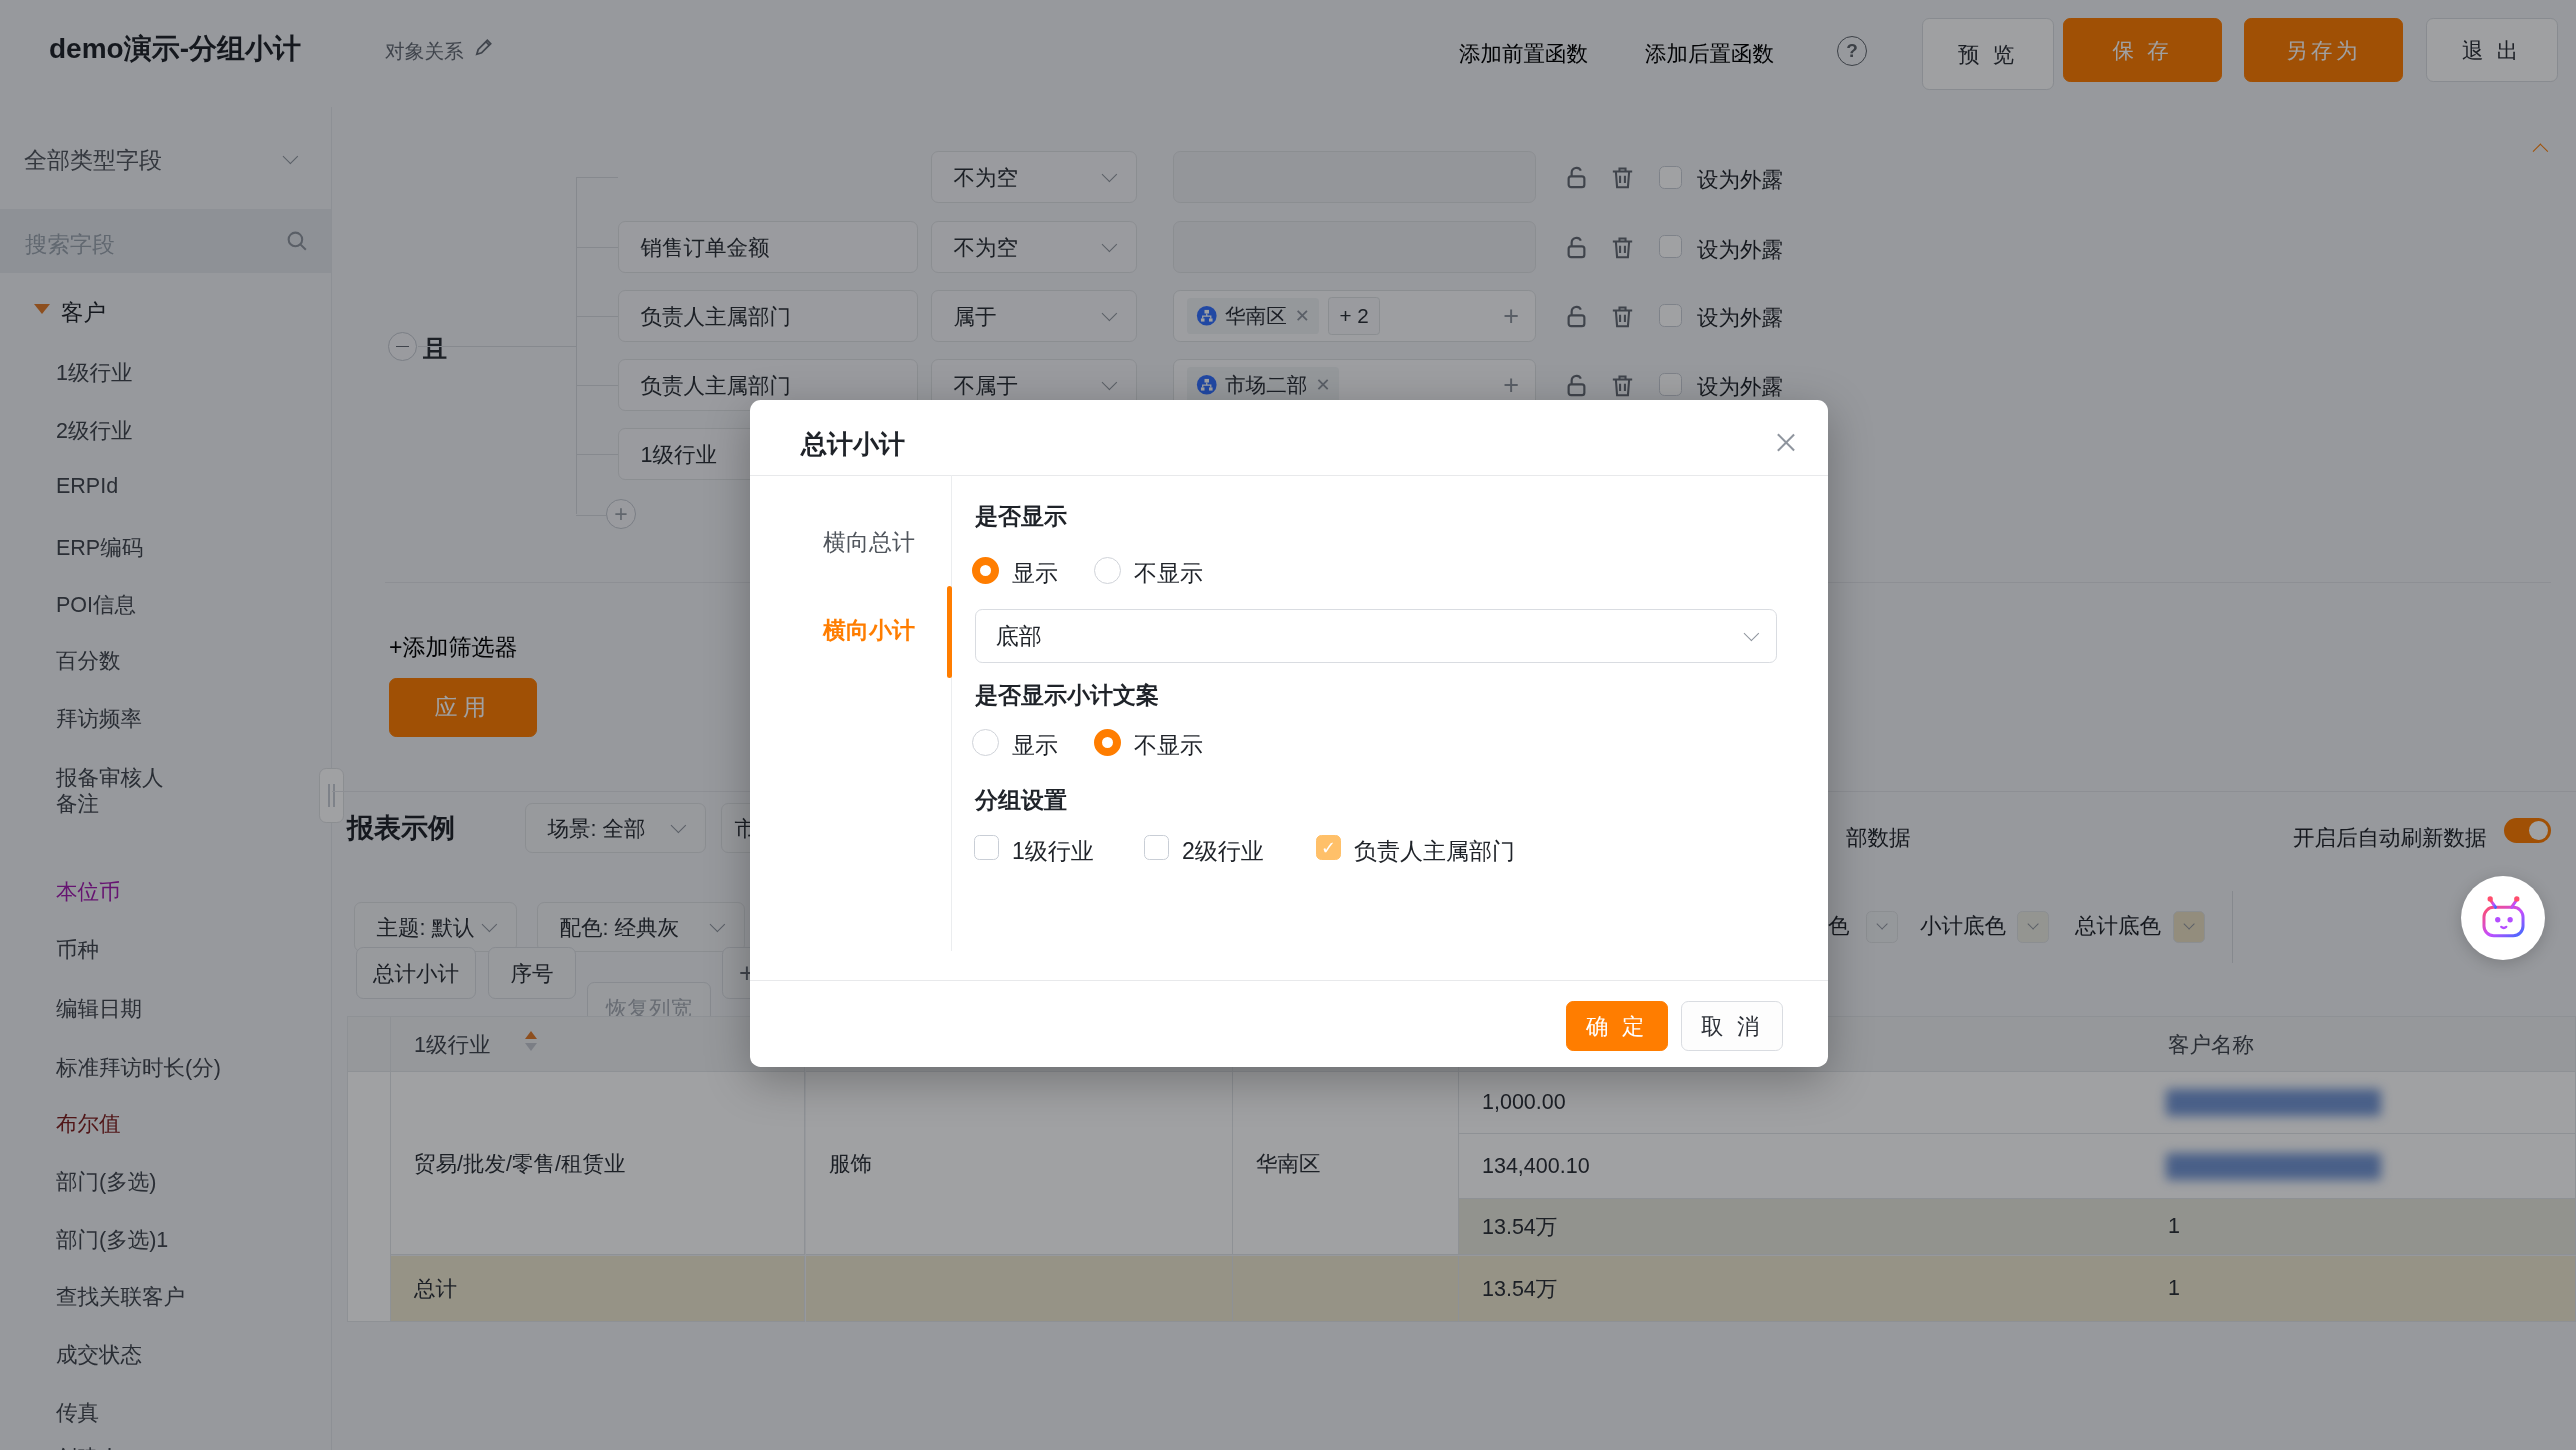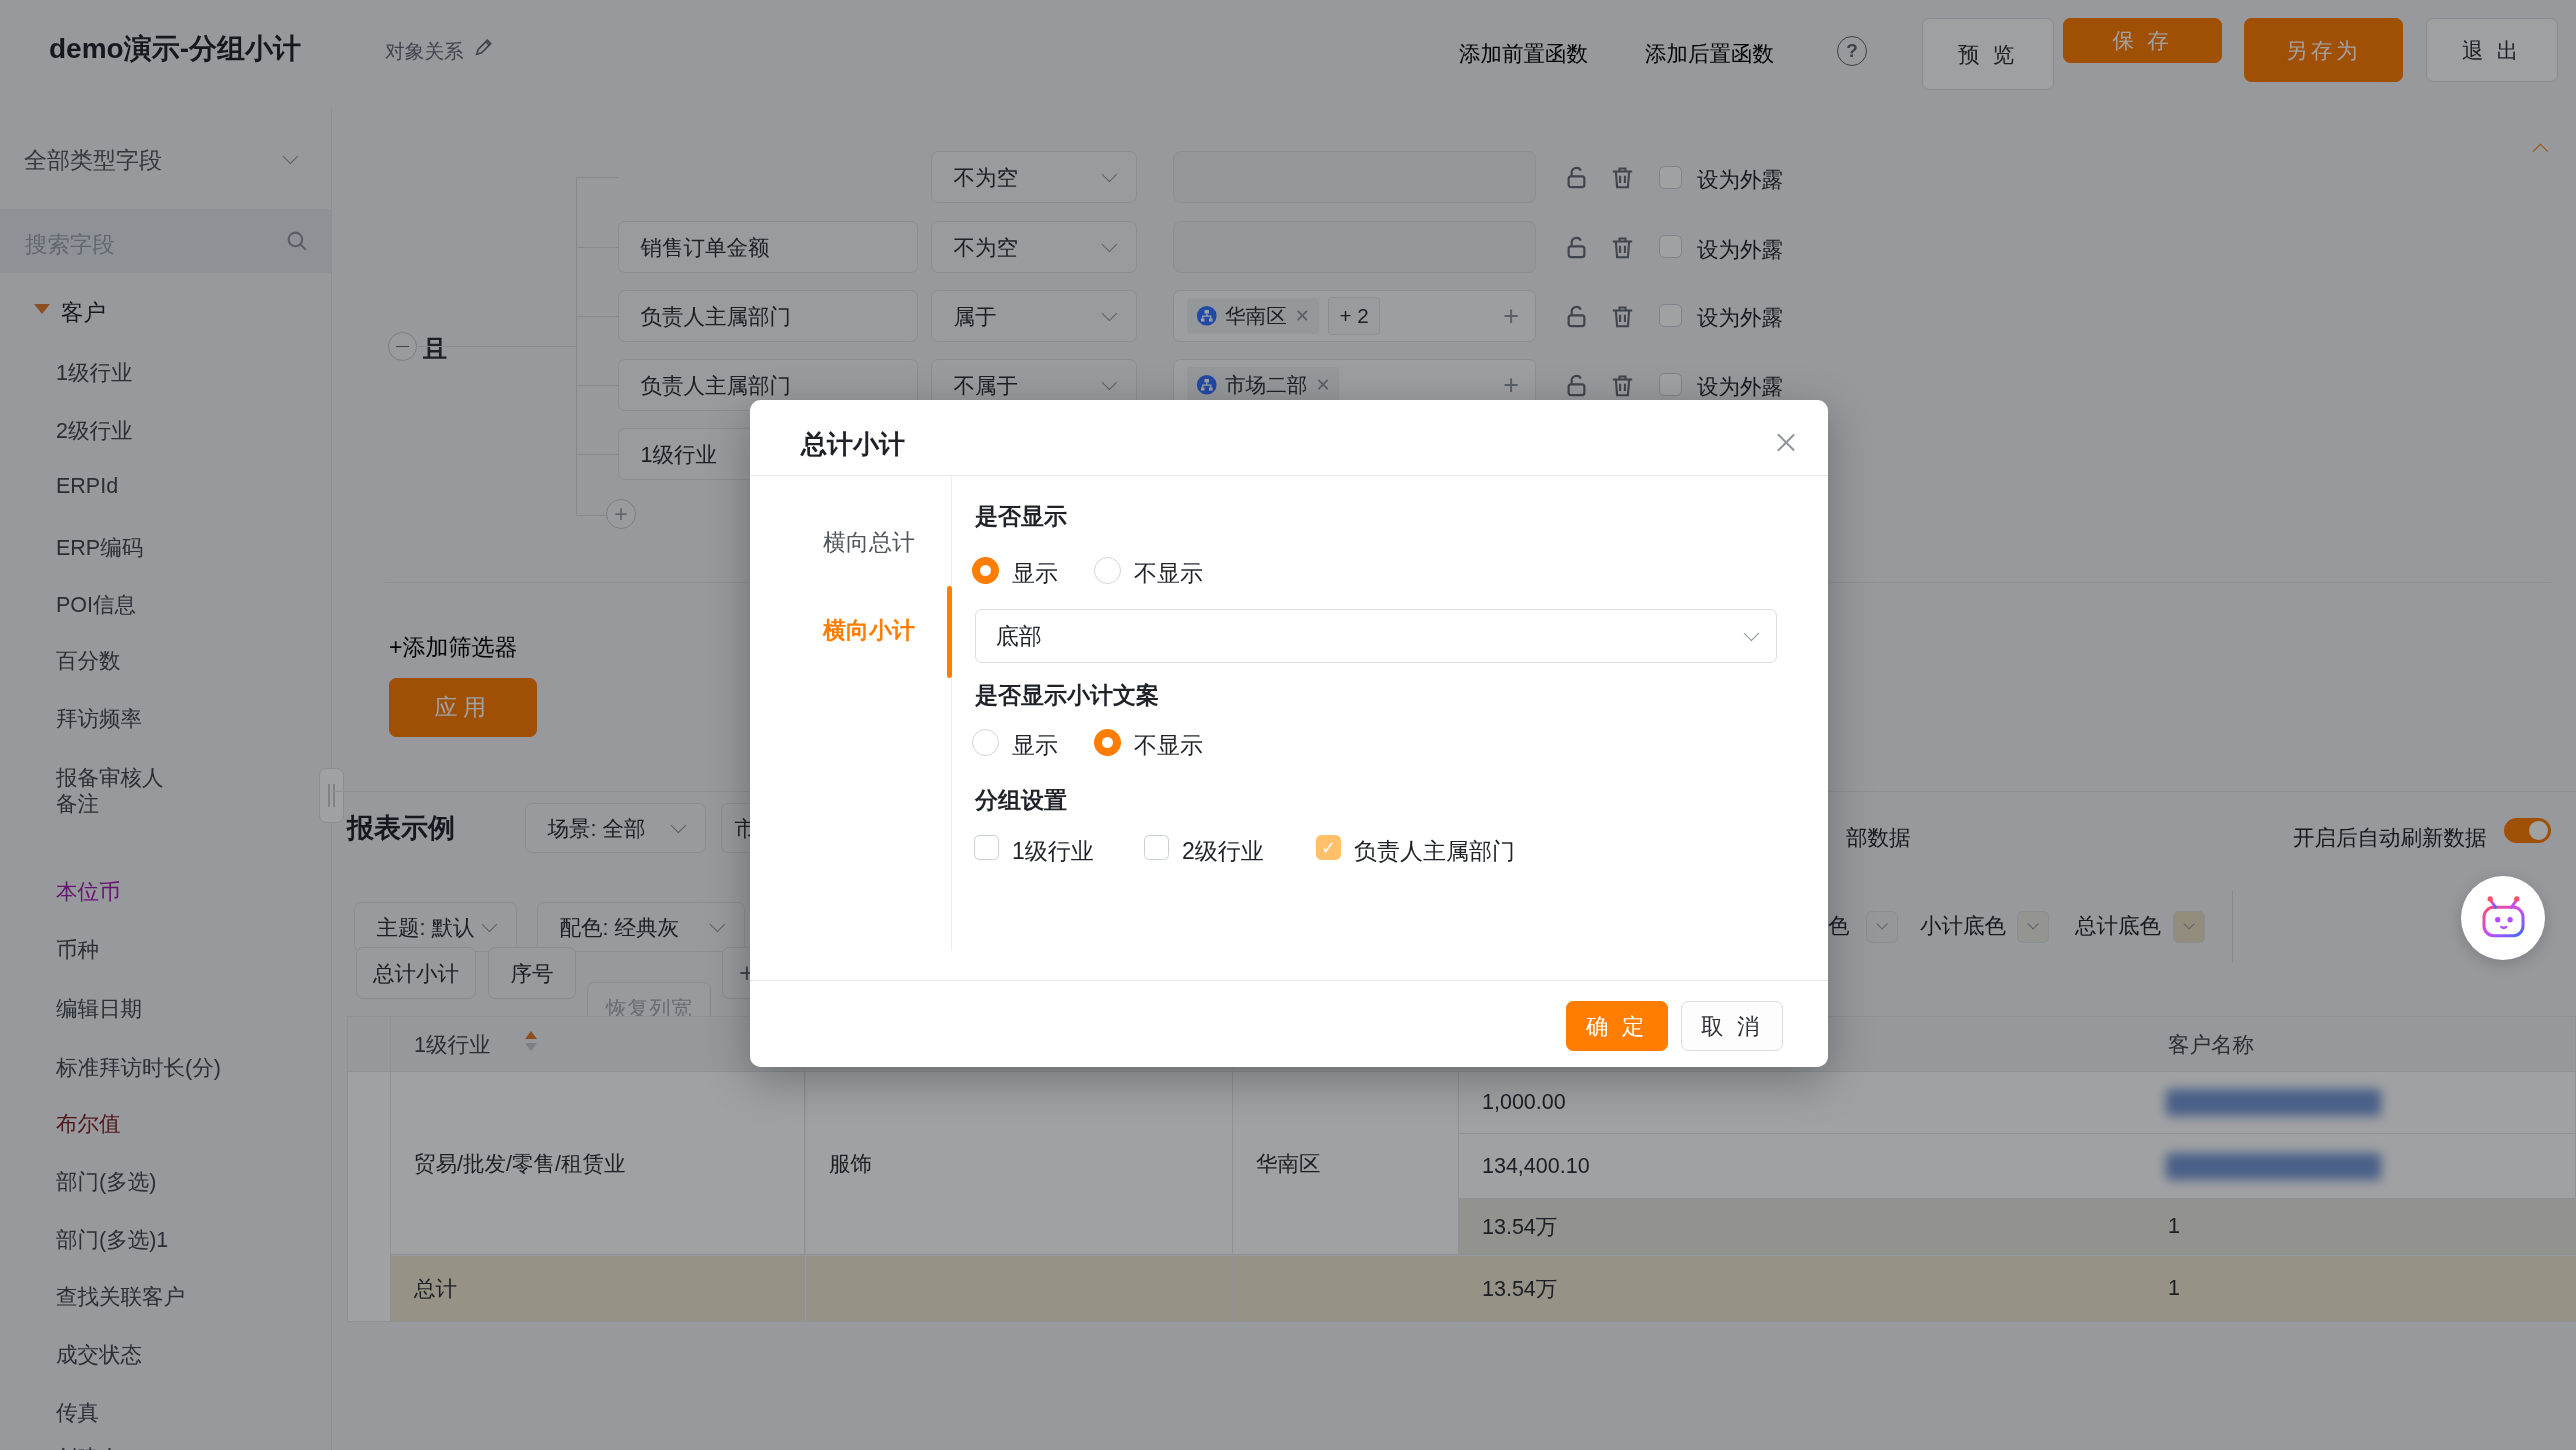--- a/index.html
+++ b/index.html
@@ -87,21 +87,21 @@
   <svg class="abs" style="left:472px;top:36px;" width="23" height="23" viewBox="0 0 24 24">
     <path d="M5 19l1.5-5L16 4.5l3.5 3.5L10 17.5 5 19z M14.5 6l3.5 3.5" fill="none" stroke="#646a73" stroke-width="1.8"></path>
   </svg>
 
   <div class="link" style="left:1459px;top:39px;">添加前置函数</div>
   <div class="link" style="left:1645px;top:39px;">添加后置函数</div>
   <div class="circle-icon" style="left:1837px;top:36px;width:30px;height:30px;border:1.8px solid #5f646b;
        display:flex;align-items:center;justify-content:center;font-size:19px;color:#5f646b;font-weight:bold;">?</div>
 
   <div class="btn ghost" style="left:1896px;top:18px;width:132px;height:72px;margin-left:26px;">预 览</div>
-  <div class="btn primary" style="left:2063px;top:18px;width:159px;height:45px;text-align:right;">保 存</div>
+  <div class="btn primary" style="left:2063px;top:18px;width:159px;height:64px;text-align:right;">保 存</div>
   <div class="btn primary" style="left:2244px;top:18px;width:159px;height:64px;">另存为</div>
   <div class="btn ghost" style="left:2426px;top:18px;width:132px;height:64px;">退 出</div>
 
   <div class="abs" style="left:2531px;top:141px;width:19.7px;height:19.7px;">
     <span class="chev" style="border-color:#ff7d00;transform:rotate(-135deg);display:block;margin:5.4px auto;"></span>
   </div>
 
   <div class="abs" style="left:0;top:107px;width:331px;height:1343px;background:#f0f2f5;border-right:0.9px solid #e1e4e9;"></div>
 
   <div class="t" style="left:24px;top:145px;font-size:23px;color:#50555c;">全部类型字段</div>

